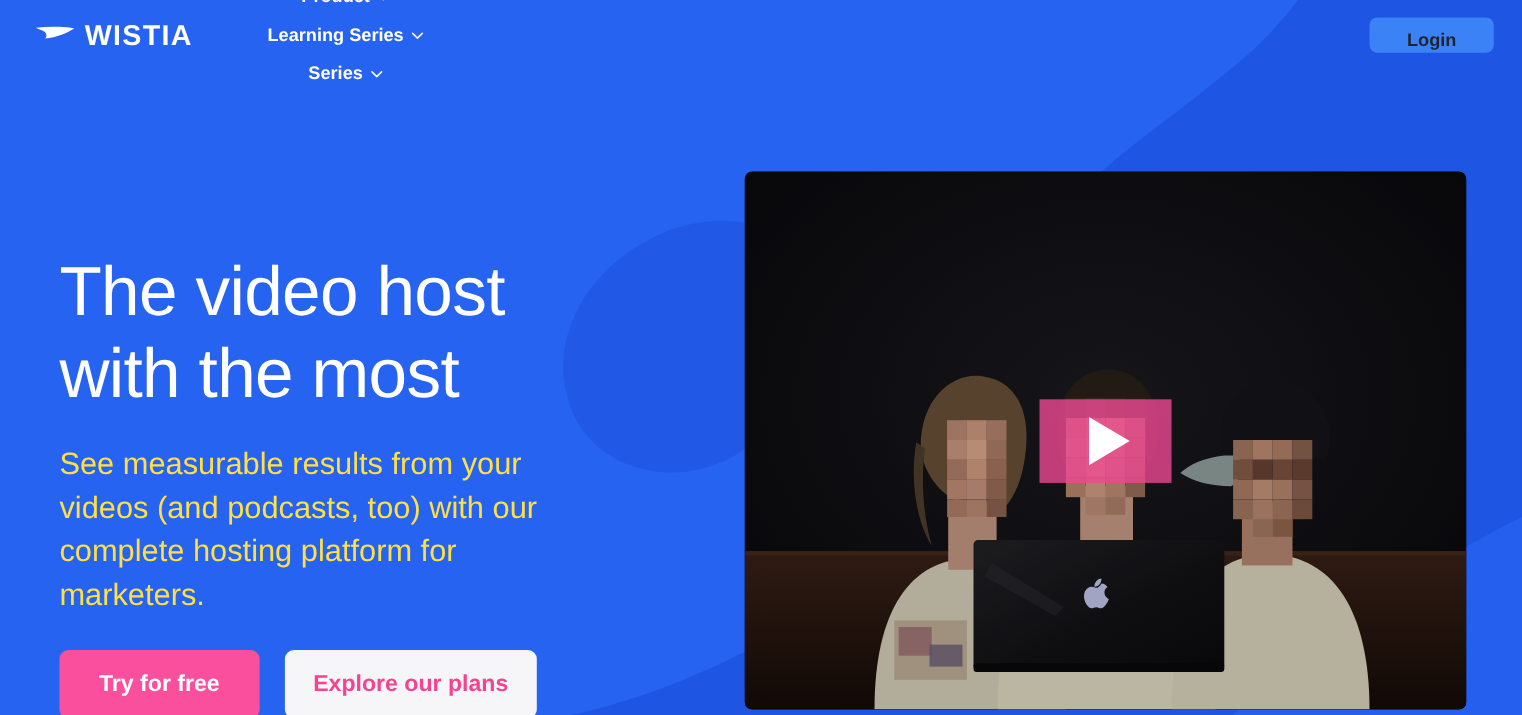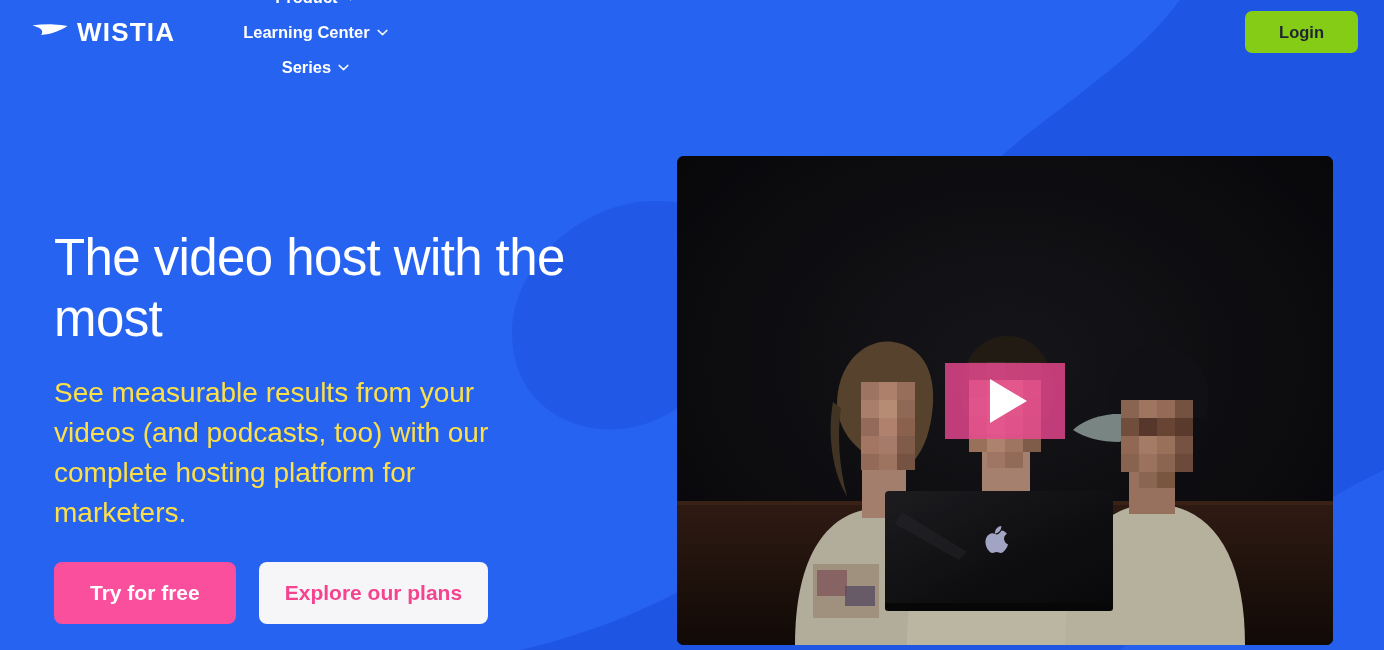--- a/index.html
+++ b/index.html
@@ -37,41 +37,41 @@
     padding:8px 22px; cursor:pointer;
     color:#ffffff; font-size:16.5px; font-weight:600; white-space:nowrap;
   }
   .chev { width:11px; height:7px; flex:0 0 auto; display:block; opacity:.95; }
 
   .header-right {
     margin-left:auto; display:flex; align-items:center; gap:8px;
     margin-right:26px;
   }
   .login-btn {
-    background:#84cc16; color:#1f2430;
+    background:#3b82f6; color:#1f2430;
     font-size:16.5px; font-weight:700;
-    padding:0 34px; height:42px; line-height:42px;
+    padding:0 34px; height:32px; line-height:42px;
     border-radius:7px; border:none; cursor:pointer;
     font-family:"Liberation Sans", sans-serif;
   }
   .getstarted-btn {
     background:transparent; border:none; cursor:pointer;
     color:#ffffff; font-size:16.5px; font-weight:700;
     padding:0 18px; height:42px;
     font-family:"Liberation Sans", sans-serif;
   }
 
   
   .hero-left {
     position:absolute; left:54px; top:0; width:560px; z-index:10;
   }
   .headline {
     margin-top:228px;
     color:#ffffff;
-    font-size:51px;
+    font-size:63px;
     font-weight:300;
     line-height:1.19;
     letter-spacing:-0.6px;
     max-width:520px;
   }
   .subhead {
     margin-top:24px;
     color:#fde047;
     font-size:28px;
     font-weight:400;
@@ -175,21 +175,21 @@
     <div class="nav-item">
       <span>Product</span>
       <span>
         <svg class="chev" viewBox="0 0 12 8" aria-hidden="true">
           <path d="M1 1.6 L6 6.4 L11 1.6" fill="none" stroke="#ffffff" stroke-width="1.7" stroke-linecap="round" stroke-linejoin="round"></path>
         </svg>
       </span>
     </div>
 
     <div class="nav-item">
-      <span>Learning Center</span>
+      <span>Learning Series</span>
       <span>
         <svg class="chev" viewBox="0 0 12 8" aria-hidden="true">
           <path d="M1 1.6 L6 6.4 L11 1.6" fill="none" stroke="#ffffff" stroke-width="1.7" stroke-linecap="round" stroke-linejoin="round"></path>
         </svg>
       </span>
     </div>
 
 
     <div class="nav-item">
       <span>Series</span>

